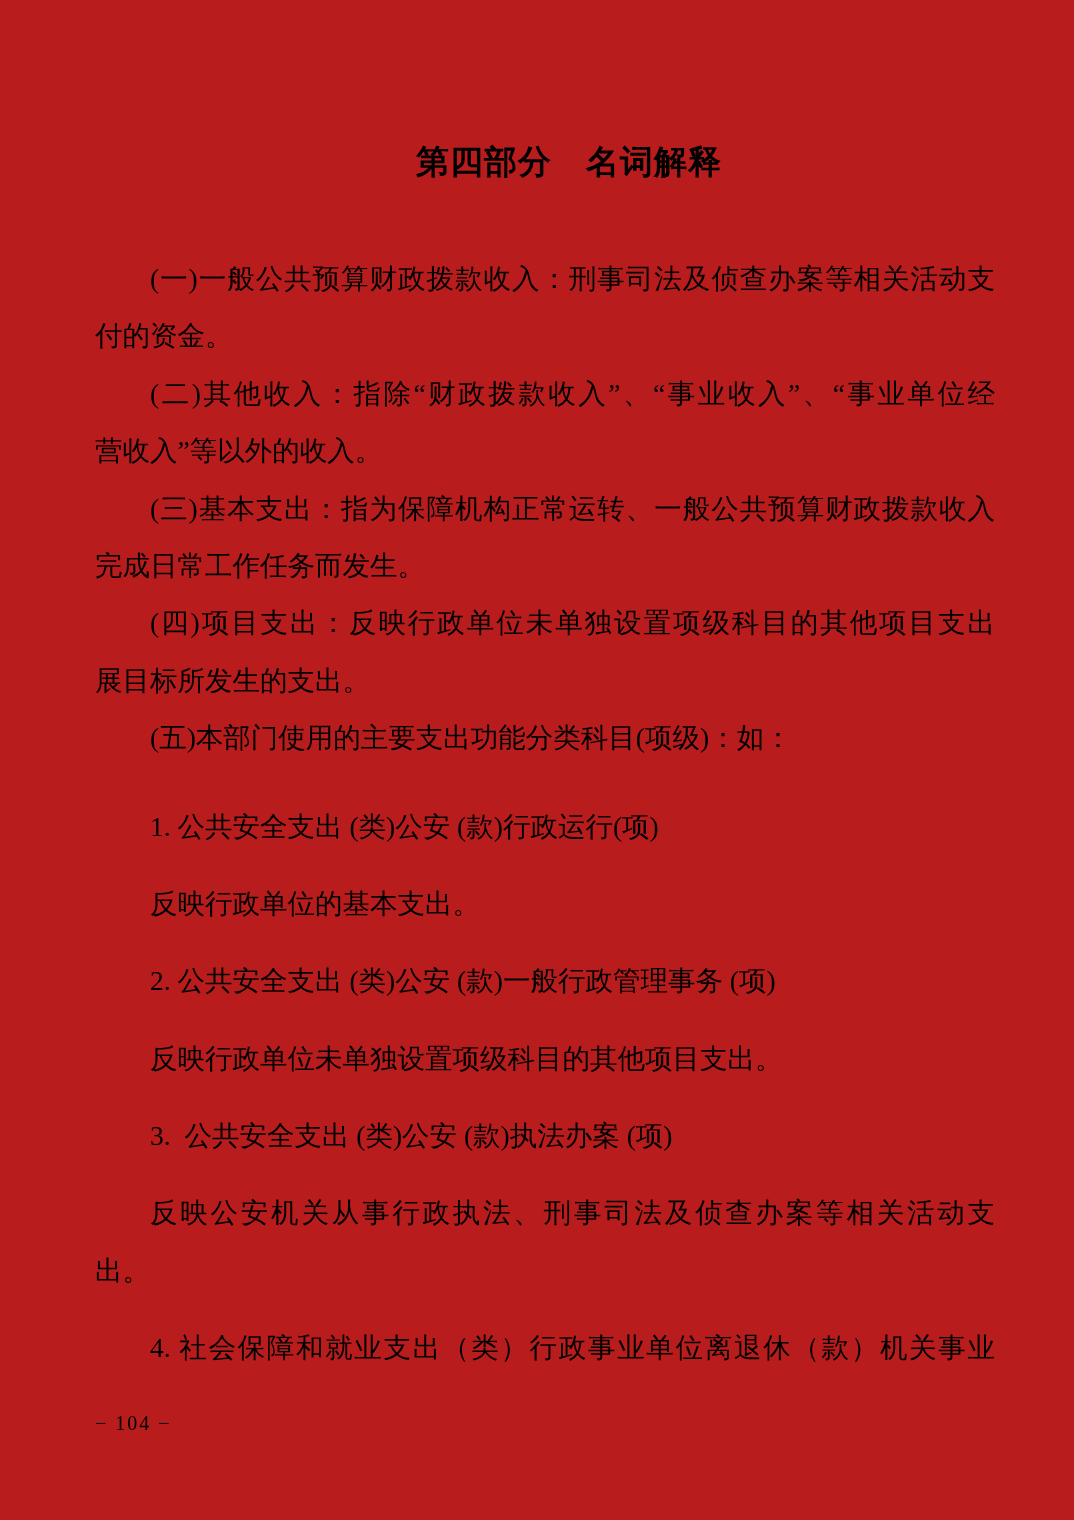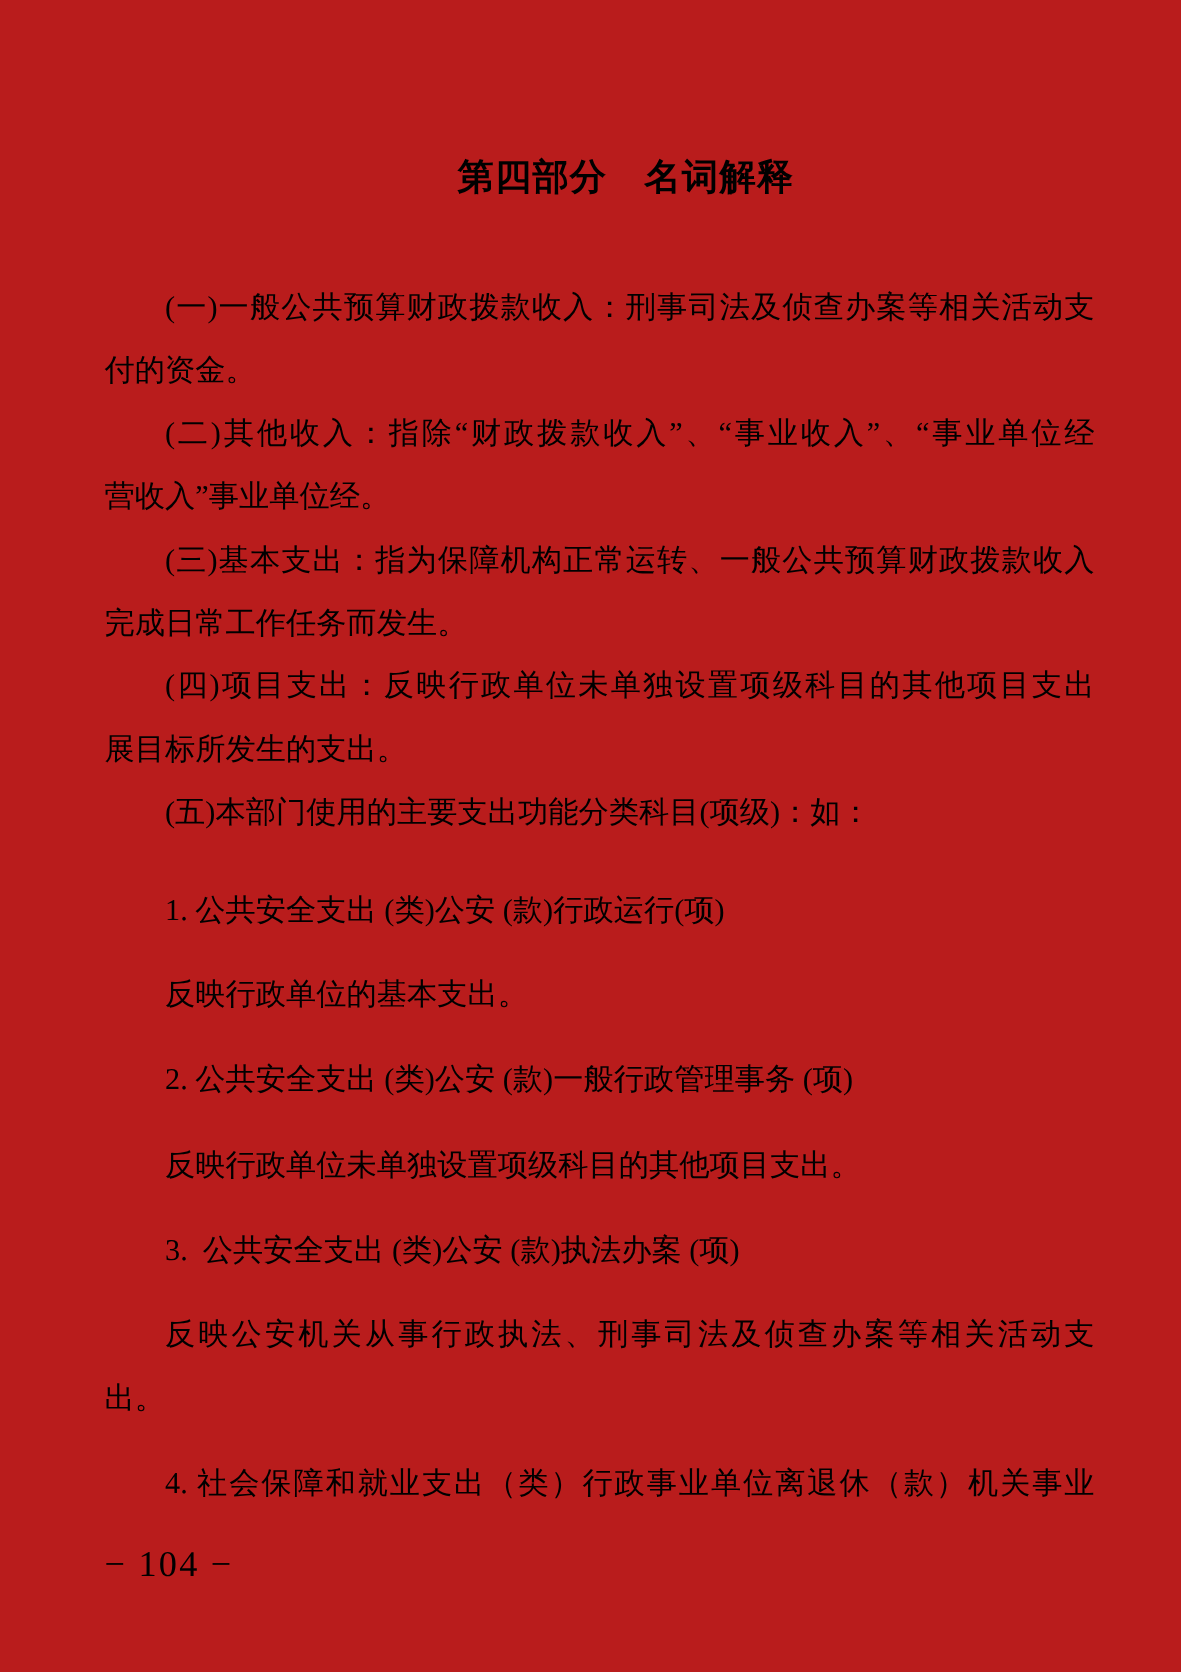--- a/index.html
+++ b/index.html
@@ -56,21 +56,21 @@
   .line.indent {
     padding-left: 55px;   
   }
   .line.fill {
     text-align-last: justify;  
   }
   .page-number {
     position: absolute;
     left: 95px;
     top: 1406px;
-    font-size: 33px;
+    font-size: 20px;
     line-height: 34px;
     letter-spacing: 2px;
     white-space: pre-wrap;
     text-align: right;
   }
 </style>
 </head>
 <body>
 
 <div class="page">
@@ -79,21 +79,21 @@
 
   <div class="content">
 
     <div class="para">
       <div class="line indent fill">(一)一般公共预算财政拨款收入：刑事司法及侦查办案等相关活动支</div>
       <div class="line">付的资金。</div>
     </div>
 
     <div class="para">
       <div class="line indent fill">(二)其他收入：指除“财政拨款收入”、“事业收入”、“事业单位经</div>
-      <div class="line">营收入”事业单位经。</div>
+      <div class="line">营收入”等以外的收入。</div>
     </div>
 
     <div class="para">
       <div class="line indent fill">(三)基本支出：指为保障机构正常运转、一般公共预算财政拨款收入</div>
       <div class="line">完成日常工作任务而发生。</div>
     </div>
 
     <div class="para">
       <div class="line indent fill">(四)项目支出：反映行政单位未单独设置项级科目的其他项目支出</div>
       <div class="line">展目标所发生的支出。</div>

